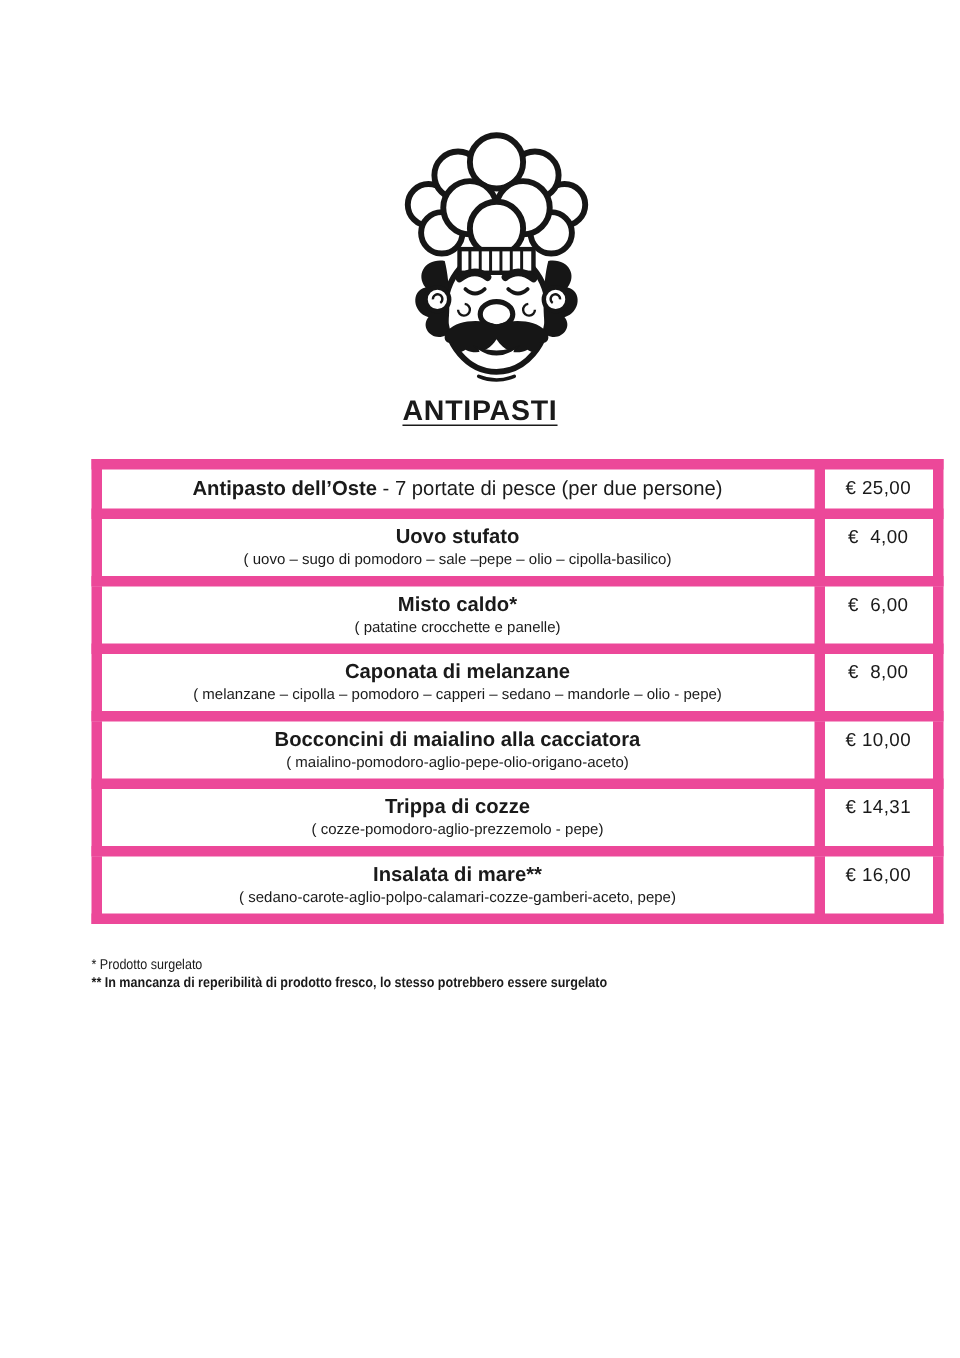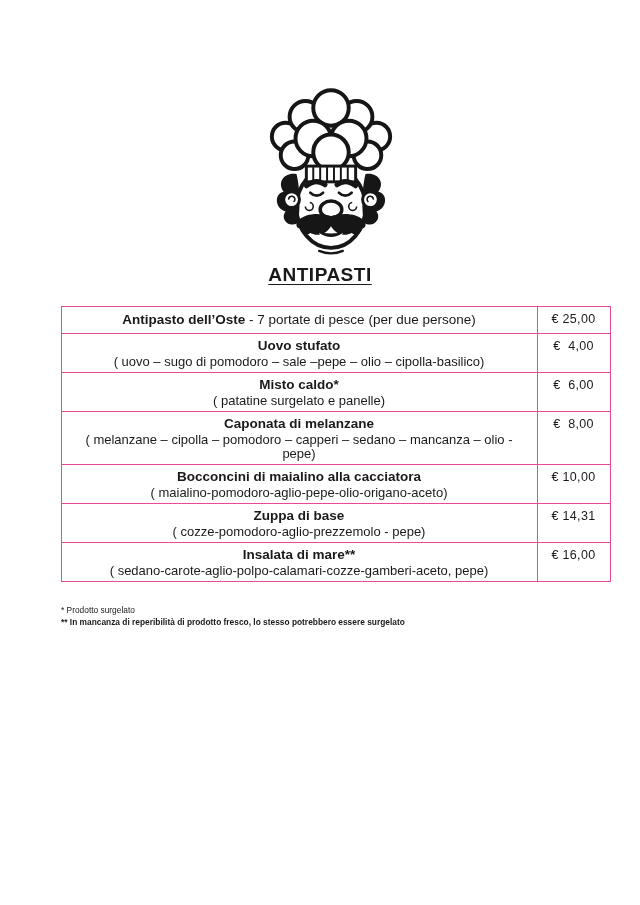--- a/index.html
+++ b/index.html
@@ -10,29 +10,29 @@
   }
   .logo { width:138px; height:172px; margin:86px 0 0 258px; }
   .logo svg { display:block; width:138px; height:172px; }
 
   .title { margin:6px 0 0 0; text-align:center; font-size:19px; font-weight:bold;
            letter-spacing:0.5px; }
   .title .u { text-decoration:underline; text-underline-offset:3px; }
 
   table.menu { border-collapse:collapse; table-layout:fixed; width:533px;
                margin:20px 0 0 57px; }
-  table.menu td { border:1px solid #ec4899; }
+  table.menu td { border:7px solid #ec4899; }
   td.desc { width:463px; text-align:center; padding:3px 6px; }
   td.price { width:70px; text-align:center; vertical-align:top; padding-top:5px;
              font-size:12.5px; letter-spacing:0.3px; }
   .dish { font-size:13.5px; font-weight:bold; line-height:18px; }
   tr.row-single .dish { line-height:20px; }
   .dish .suffix { font-weight:normal; }
   .dish.normal-weight { font-weight:normal; }
-  .ing { font-size:13px; line-height:14px; }
+  .ing { font-size:10px; line-height:14px; }
 
   .note { margin:16px 0 0 57px; font-size:12.5px; font-weight:bold; }
   .note .line { white-space:nowrap; transform:scaleX(0.80); transform-origin:0 50%;
                 line-height:17px; }
 
   .fn { margin:0 0 0 57px; font-size:9.5px; line-height:12px;
         white-space:nowrap; transform:scaleX(0.88); transform-origin:0 50%; }
   .fn-first { margin-top:22px; font-weight:normal; }
   .fn-second { font-weight:bold; }
 </style>
@@ -110,41 +110,41 @@
       <tr>
         <td class="desc">
           <div class="dish">Uovo stufato</div>
           <div class="ing">( uovo – sugo di pomodoro – sale –pepe – olio – cipolla-basilico)</div>
         </td>
         <td class="price">€ &nbsp;4,00</td>
       </tr>
       <tr>
         <td class="desc">
           <div class="dish">Misto caldo*</div>
-          <div class="ing">( patatine surgelato e panelle)</div>
+          <div class="ing">( patatine crocchette e panelle)</div>
         </td>
         <td class="price">€ &nbsp;6,00</td>
       </tr>
       <tr>
         <td class="desc">
           <div class="dish">Caponata di melanzane</div>
-          <div class="ing">( melanzane – cipolla – pomodoro – capperi – sedano – mancanza – olio - pepe)</div>
+          <div class="ing">( melanzane – cipolla – pomodoro – capperi – sedano – mandorle – olio - pepe)</div>
         </td>
         <td class="price">€ &nbsp;8,00</td>
       </tr>
       <tr>
         <td class="desc">
           <div class="dish">Bocconcini di maialino alla cacciatora</div>
           <div class="ing">( maialino-pomodoro-aglio-pepe-olio-origano-aceto)</div>
         </td>
         <td class="price">€ 10,00</td>
       </tr>
       <tr>
         <td class="desc">
-          <div class="dish">Zuppa di base</div>
+          <div class="dish">Trippa di cozze</div>
           <div class="ing">( cozze-pomodoro-aglio-prezzemolo - pepe)</div>
         </td>
         <td class="price">€ 14,31</td>
       </tr>
       <tr>
         <td class="desc">
           <div class="dish">Insalata di mare**</div>
           <div class="ing">( sedano-carote-aglio-polpo-calamari-cozze-gamberi-aceto, pepe)</div>
         </td>
         <td class="price">€ 16,00</td>

